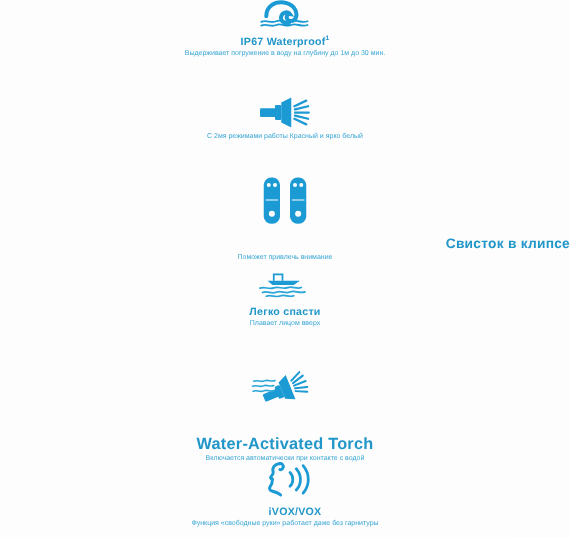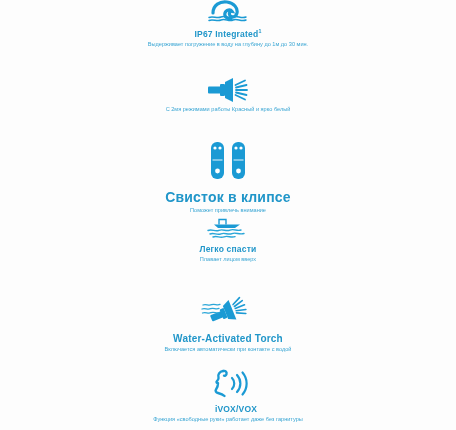--- a/index.html
+++ b/index.html
@@ -53,52 +53,52 @@
   #f-waterproof .title { font-size: 8.5px; margin-top: 6px; }
   #f-waterproof .subtitle { font-size: 5.6px; margin-top: 2px; }
 
   
   #f-led { top: 76px; }
   #f-led .title { font-size: 8.5px; margin-top: 7px; }
   #f-led .subtitle { font-size: 5.6px; margin-top: 2px; }
 
   
   #f-whistle { top: 140px; }
-  #f-whistle .title { font-size: 14px; margin-top: 7px; }
+  #f-whistle .title { font-size: 11px; margin-top: 7px; text-align: right; }
   #f-whistle .subtitle { font-size: 5.6px; margin-top: 2px; }
 
   
   #f-rescue { top: 218px; }
   #f-rescue .title { font-size: 8.5px; margin-top: 6px; }
   #f-rescue .subtitle { font-size: 5.6px; margin-top: 2px; }
 
   
   #f-wtorch { top: 296px; }
-  #f-wtorch .title { font-size: 10px; margin-top: 5px; }
+  #f-wtorch .title { font-size: 13px; margin-top: 19px; }
   #f-wtorch .subtitle { font-size: 5.6px; margin-top: 2px; }
 
   
   #f-vox { top: 368px; }
   #f-vox .title { font-size: 8.5px; margin-top: 6px; padding-left: 16px; }
   #f-vox .subtitle { font-size: 5.6px; margin-top: 2px; }
 </style>
 </head>
 <body>
 
 <div class="page">
 
   <div class="feature" id="f-waterproof">
     <span class="icon-wrap">
       <svg width="46" height="22" viewBox="0 0 46 22" xmlns="http://www.w3.org/2000/svg">
         <path d="M8 13 C8 5 15 1 22 2 C29 3 33 8 32 13 C31.2 17 27 18 25 15.5 C23.5 13.5 25 11 27 11.3 C25.5 9 21 9.5 20 13 C19 16.5 22 19 26 19" fill="none" stroke="#1b9ad4" stroke-width="3.2" stroke-linecap="round"></path>
         <path d="M4 17.5 C8 15.5 12 19 16 17 C20 15 24 19 28 17 C32 15 36 19 41 17" fill="none" stroke="#1b9ad4" stroke-width="1.5" stroke-linecap="round"></path>
         <path d="M4 20.5 C8 18.5 12 22 16 20 C20 18 24 22 28 20 C32 18 36 22 41 20" fill="none" stroke="#1b9ad4" stroke-width="1.5" stroke-linecap="round"></path>
       </svg>
     </span>
-    <span class="title"><span>IP67 Integrated</span><span class="sup">1</span></span>
+    <span class="title"><span>IP67 Waterproof</span><span class="sup">1</span></span>
     <span class="subtitle">Выдерживает погружение в воду на глубину до 1м до 30 мин.</span>
   </div>
 
   <div class="feature" id="f-led">
     <span class="icon-wrap">
       <svg width="52" height="28" viewBox="0 0 52 28" xmlns="http://www.w3.org/2000/svg">
         <rect x="6" y="10.5" width="13" height="7" rx="1" fill="#1b9ad4"></rect>
         <rect x="18" y="8" width="5" height="12" rx="1" fill="#1b9ad4"></rect>
         <path d="M23 6 L31 2 L31 26 L23 22 Z" fill="#1b9ad4"></path>
         <g stroke="#1b9ad4" stroke-width="1.8" stroke-linecap="round">

